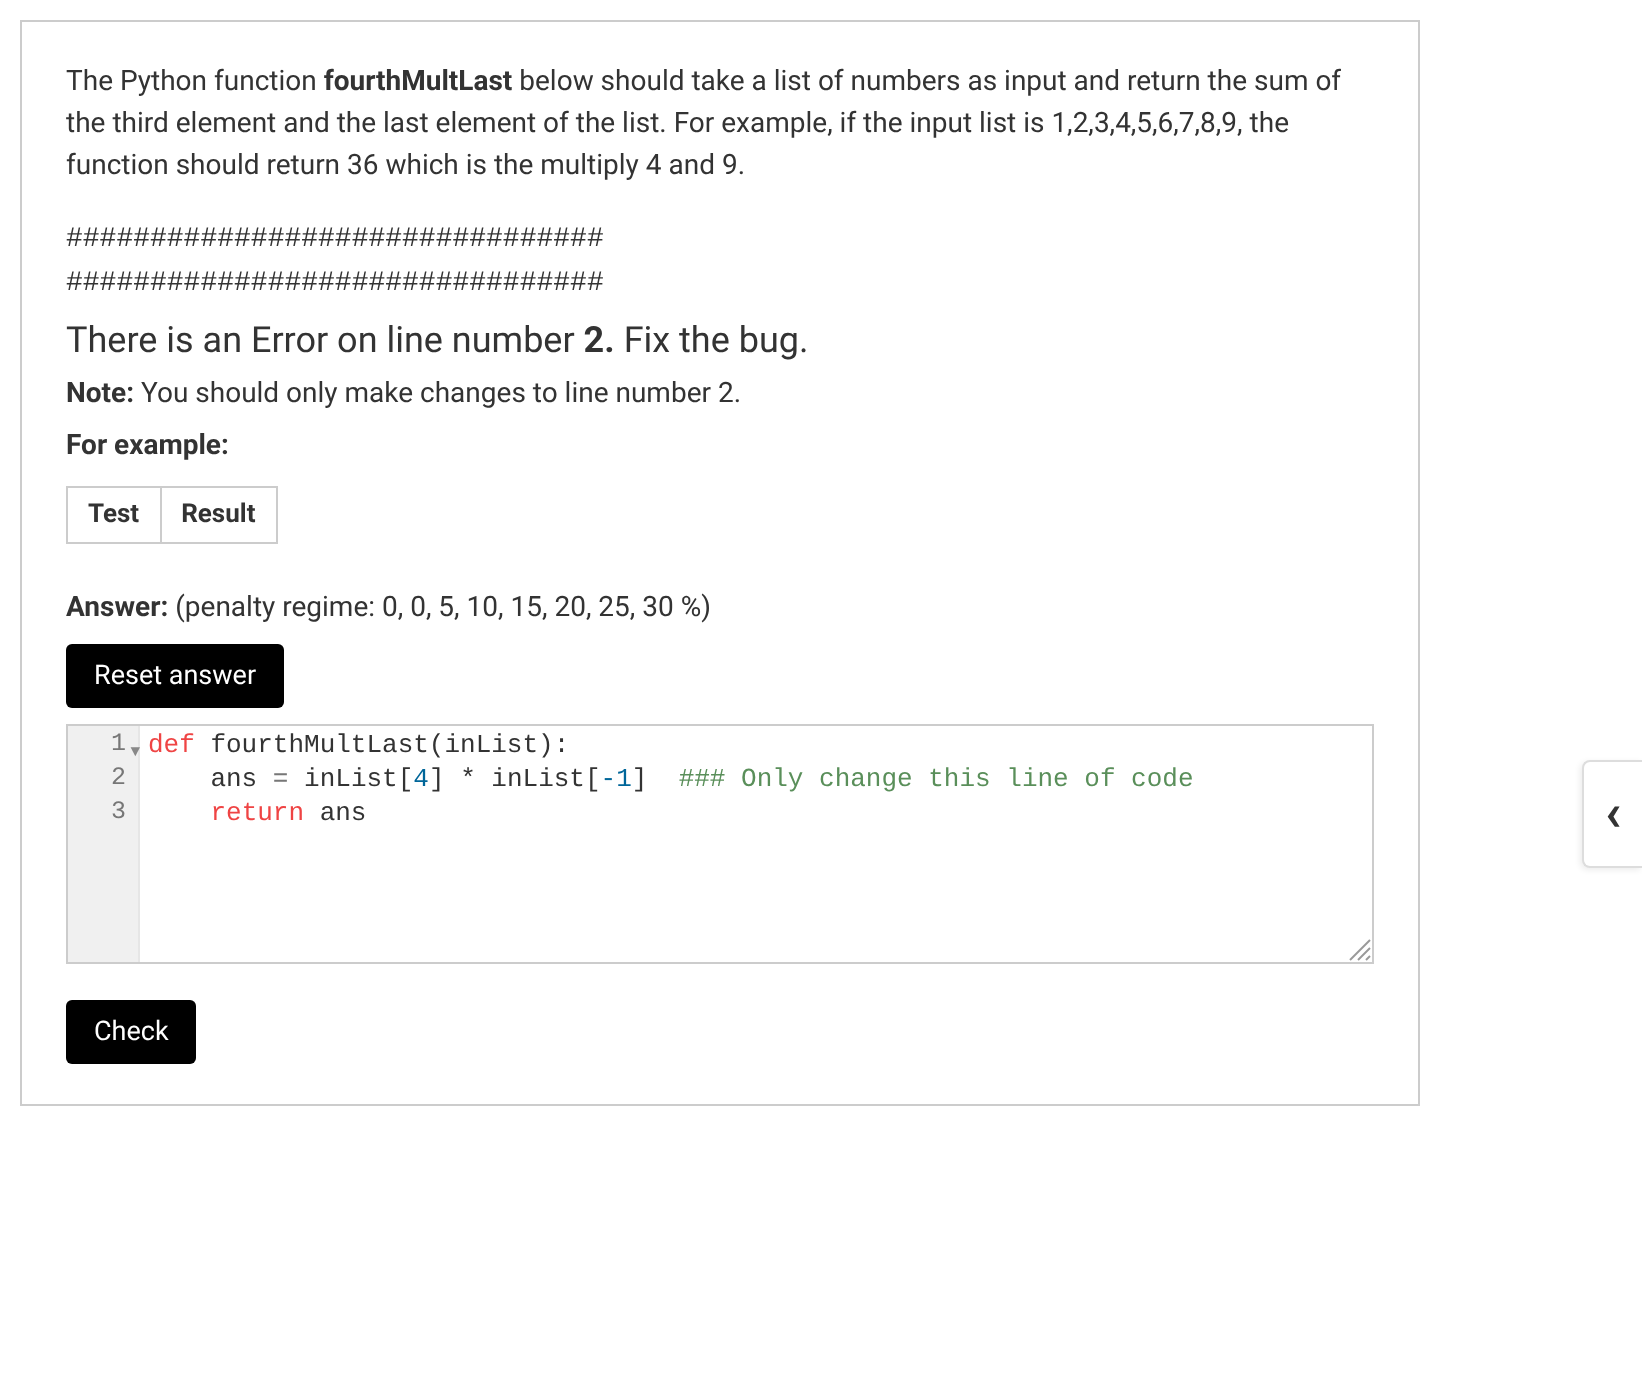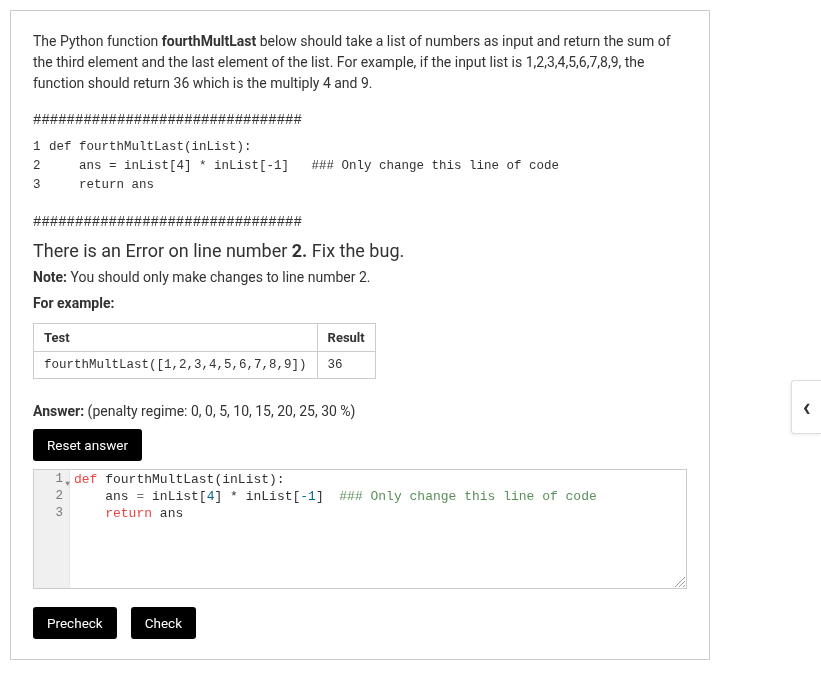--- a/index.html
+++ b/index.html
@@ -41,47 +41,38 @@
 <body>
 
 <div class="container">
 
   <p class="description">
     <span>The Python function </span><b>fourthMultLast</b><span> below should take a list of numbers as input and return the sum of the third element and the last element of the list. For example, if the input list is 1,2,3,4,5,6,7,8,9, the function should return 36 which is the multiply 4 and 9.</span>
   </p>
 
   <div class="divider">################################</div>
 
-  <div class="codeblock">
-    <div class="line"><span class="gutter">1</span><span>def fourthMultLast(inList):</span></div>
-    <div class="line"><span class="gutter">2</span><span>    ans = inList[4] * inList[-1]   ### Only change this line of code</span></div>
-    <div class="line"><span class="gutter">3</span><span>    return ans</span></div>
-  </div>
 
   <div class="divider">################################</div>
 
   <p class="errline">
     <span>There is an Error on line number </span><b>2.</b><span> Fix the bug.</span>
   </p>
 
   <p class="noteline">
     <b>Note:</b><span> You should only make changes to line number 2.</span>
   </p>
 
   <p class="for-example">For example:</p>
 
   <table class="example">
     <tbody>
         <tr>
       <th>Test</th>
       <th>Result</th>
-    </tr>
-    <tr>
-      <td class="mono">fourthMultLast([1,2,3,4,5,6,7,8,9])</td>
-      <td class="mono">36</td>
     </tr>
   </tbody>
     </table>
 
   <p class="answer-label">
     <b>Answer:</b><span> (penalty regime: 0, 0, 5, 10, 15, 20, 25, 30 %)</span>
   </p>
 
   <div class="reset-row">
     <button class="btn">Reset answer</button>
@@ -97,21 +88,20 @@
     <div class="resize">
       <svg width="14" height="14" viewBox="0 0 14 14">
         <line x1="3" y1="13" x2="13" y2="3" stroke="#999" stroke-width="1"></line>
         <line x1="7" y1="13" x2="13" y2="7" stroke="#999" stroke-width="1"></line>
         <line x1="11" y1="13" x2="13" y2="11" stroke="#999" stroke-width="1"></line>
       </svg>
     </div>
   </div>
 
   <div class="button-row">
-    <button class="btn">Precheck</button>
     <button class="btn">Check</button>
   </div>
 
 </div>
 
 <div class="chev">
   <span>‹</span>
 </div>
 
 </body></html>

